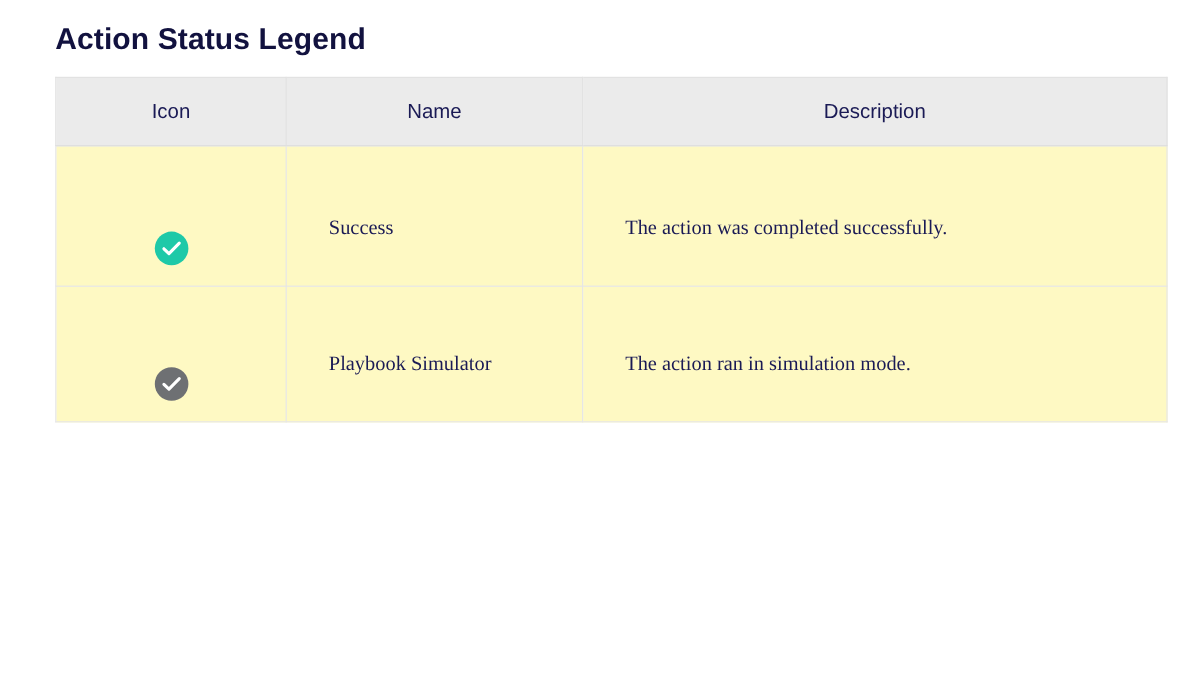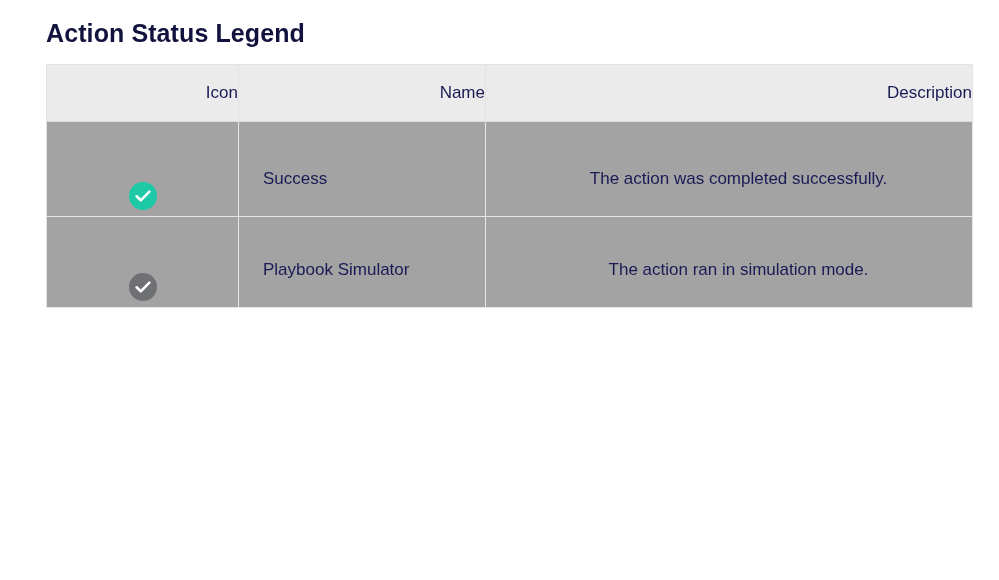--- a/index.html
+++ b/index.html
@@ -45,31 +45,32 @@
   .legend-table col.col-desc { width: 487px; }
 
   .legend-table thead th {
     background: #ebebeb;
     border: 1px solid #e2e2e2;
     border-bottom: 1px solid #dddddd;
     font-weight: normal;
     font-size: 17px;
     color: #1a1a55;
     height: 56px;
-    text-align: right;
+    text-align: center;
     padding: 0;
   }
   .legend-table tbody td {
     border: 1px solid #e6e6e6;
     font-size: 17px;
     color: #1a1a55;
     height: 84px;
-    padding: 5px;
+    padding: 16px;
     vertical-align: bottom;
-    background: #a3a3a3;
+    background: #fef9c3;
+    font-family: Liberation Serif, serif;
   }
   .legend-table tbody tr:last-child td {
     height: 80px;
   }
   td.cell-icon {
     text-align: center;
     vertical-align: middle;
   }
   .icon-wrap {
     display: block;
@@ -78,21 +79,21 @@
     width: 30px;
     height: 30px;
   }
   tbody tr:last-child .icon-wrap { margin-top: -18px; }
   td.cell-name .cell-text,
   td.cell-desc .cell-text {
     display: block;
     padding-bottom: 22px;
   }
   td.cell-name .cell-text { padding-left: 19px; }
-  td.cell-desc .cell-text { padding-left: 19px; text-align: center; }
+  td.cell-desc .cell-text { padding-left: 19px; }
 
   
   .status-icon {
     display: block;
     width: 30px;
     height: 30px;
   }
 </style>
 </head>
 <body>

